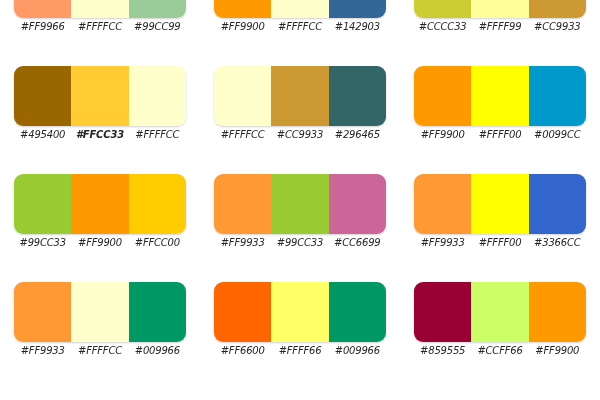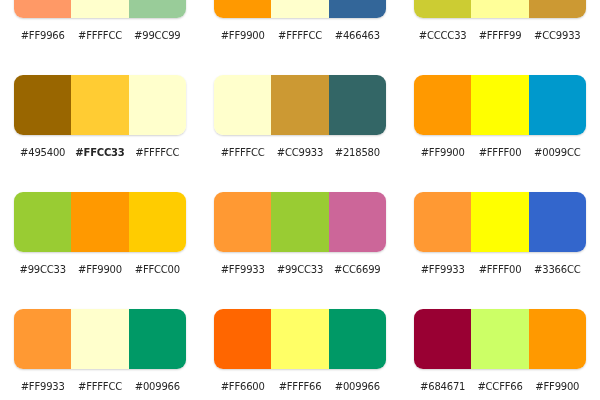--- a/index.html
+++ b/index.html
@@ -47,21 +47,22 @@
   }
 
   .swatch {
     flex: 1 1 0;
     height: 100%;
   }
 
   .label-row {
     display: flex;
     width: 172px;
-    margin-top: 12px;
+    margin-top: 3px;
+    font-style: italic;
   }
 
   .swatch-label {
     flex: 1 1 0;
     text-align: center;
     font-size: 10px;
     line-height: 12px;
     letter-spacing: -0.2px;
     color: #262626;
     font-family: "DejaVu Sans", sans-serif;
@@ -91,21 +92,21 @@
       </div>
       <div class="palette-card">
         <div class="swatch-strip">
           <div class="swatch" style="background-color: rgb(255, 153, 0);"></div>
           <div class="swatch" style="background-color: rgb(255, 255, 204);"></div>
           <div class="swatch" style="background-color: rgb(51, 102, 153);"></div>
         </div>
         <div class="label-row">
           <div class="swatch-label">#FF9900</div>
           <div class="swatch-label">#FFFFCC</div>
-          <div class="swatch-label">#466463</div>
+          <div class="swatch-label">#142903</div>
         </div>
       </div>
       <div class="palette-card">
         <div class="swatch-strip">
           <div class="swatch" style="background-color: rgb(204, 204, 51);"></div>
           <div class="swatch" style="background-color: rgb(255, 255, 153);"></div>
           <div class="swatch" style="background-color: rgb(204, 153, 51);"></div>
         </div>
         <div class="label-row">
           <div class="swatch-label">#CCCC33</div>
@@ -127,21 +128,21 @@
       </div>
       <div class="palette-card">
         <div class="swatch-strip">
           <div class="swatch" style="background-color: rgb(255, 255, 204);"></div>
           <div class="swatch" style="background-color: rgb(204, 153, 51);"></div>
           <div class="swatch" style="background-color: rgb(51, 102, 102);"></div>
         </div>
         <div class="label-row">
           <div class="swatch-label">#FFFFCC</div>
           <div class="swatch-label">#CC9933</div>
-          <div class="swatch-label">#218580</div>
+          <div class="swatch-label">#296465</div>
         </div>
       </div>
       <div class="palette-card">
         <div class="swatch-strip">
           <div class="swatch" style="background-color: rgb(255, 153, 0);"></div>
           <div class="swatch" style="background-color: rgb(255, 255, 0);"></div>
           <div class="swatch" style="background-color: rgb(0, 153, 204);"></div>
         </div>
         <div class="label-row">
           <div class="swatch-label">#FF9900</div>
@@ -209,19 +210,19 @@
           <div class="swatch-label">#009966</div>
         </div>
       </div>
       <div class="palette-card">
         <div class="swatch-strip">
           <div class="swatch" style="background-color: rgb(153, 0, 51);"></div>
           <div class="swatch" style="background-color: rgb(204, 255, 102);"></div>
           <div class="swatch" style="background-color: rgb(255, 153, 0);"></div>
         </div>
         <div class="label-row">
-          <div class="swatch-label">#684671</div>
+          <div class="swatch-label">#859555</div>
           <div class="swatch-label">#CCFF66</div>
           <div class="swatch-label">#FF9900</div>
         </div>
       </div>
     </div>
 </div>
 
 </body></html>

